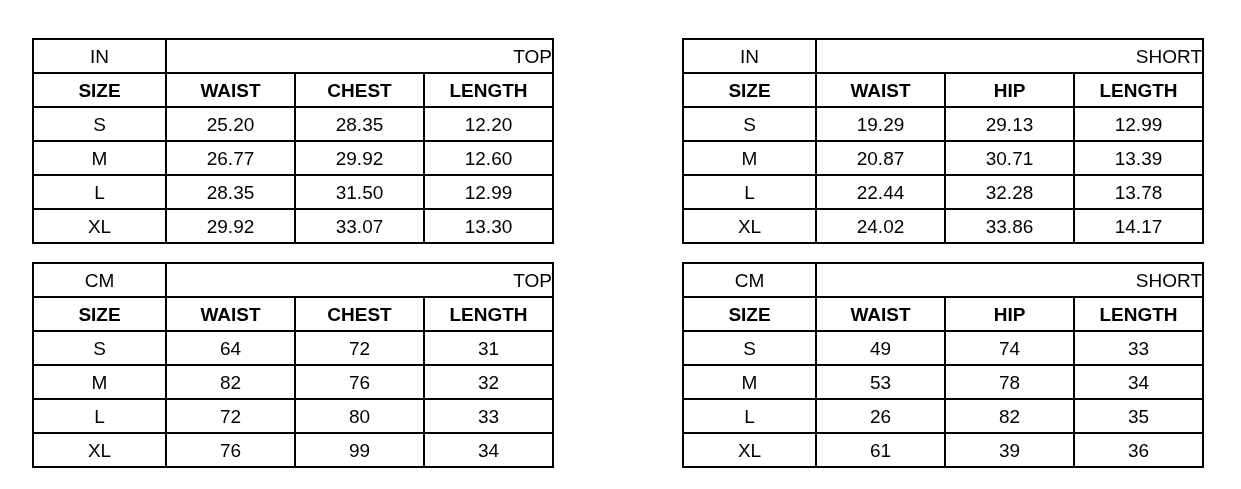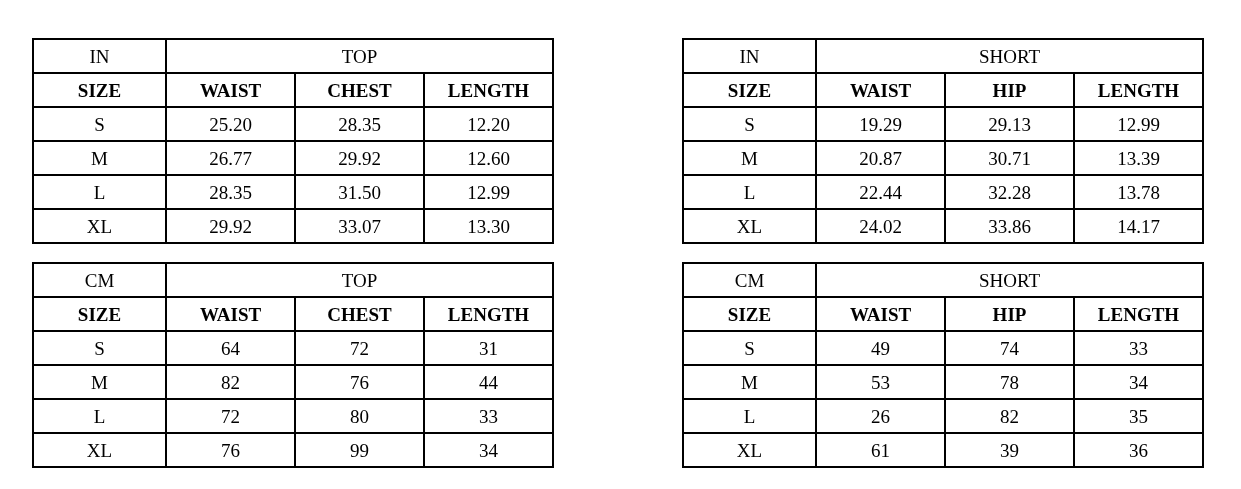--- a/index.html
+++ b/index.html
@@ -16,21 +16,20 @@
     overflow: hidden;
   }
   .sheet {
     position: absolute;
     top: 0; left: 0;
     width: 1241px;
     height: 489px;
   }
   .table-wrap {
     position: absolute;
-    font-family: Liberation Serif, serif;
   }
   .tw-top-left    { left: 32px;  top: 38px;  width: 521px; }
   .tw-top-right   { left: 682px; top: 38px;  width: 516px; }
   .tw-bot-left    { left: 32px;  top: 262px; width: 521px; }
   .tw-bot-right   { left: 682px; top: 262px; width: 516px; }
 
   table.size-table {
     border-collapse: collapse;
     width: 100%;
     table-layout: fixed;
@@ -44,20 +43,21 @@
     font-size: 19px;
     line-height: 1;
     padding: 0;
     white-space: nowrap;
   }
   table.size-table td.unit {
     font-weight: normal;
   }
   table.size-table td.group {
     font-weight: normal;
+    text-align: right;
   }
   table.size-table td.hdr {
     font-weight: bold;
   }
   table.size-table td.val {
     font-weight: normal;
   }
   
   col.c-label { width: 133px; }
   col.c-data  { width: 129px; }
@@ -183,21 +183,21 @@
         <tr>
           <td class="val">S</td>
           <td class="val">64</td>
           <td class="val">72</td>
           <td class="val">31</td>
         </tr>
         <tr>
           <td class="val">M</td>
           <td class="val">82</td>
           <td class="val">76</td>
-          <td class="val">44</td>
+          <td class="val">32</td>
         </tr>
         <tr>
           <td class="val">L</td>
           <td class="val">72</td>
           <td class="val">80</td>
           <td class="val">33</td>
         </tr>
         <tr>
           <td class="val">XL</td>
           <td class="val">76</td>

